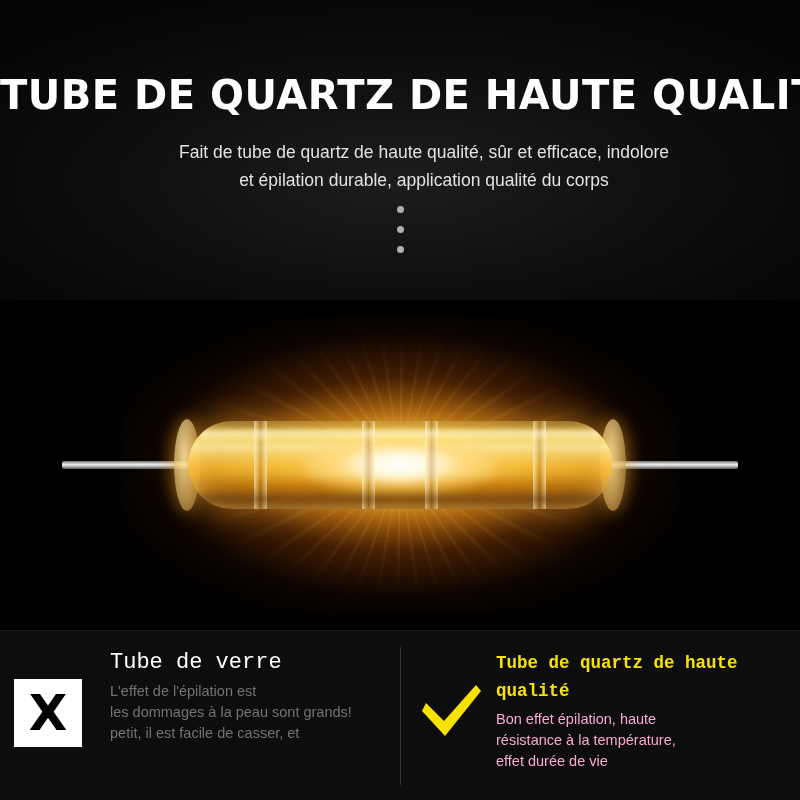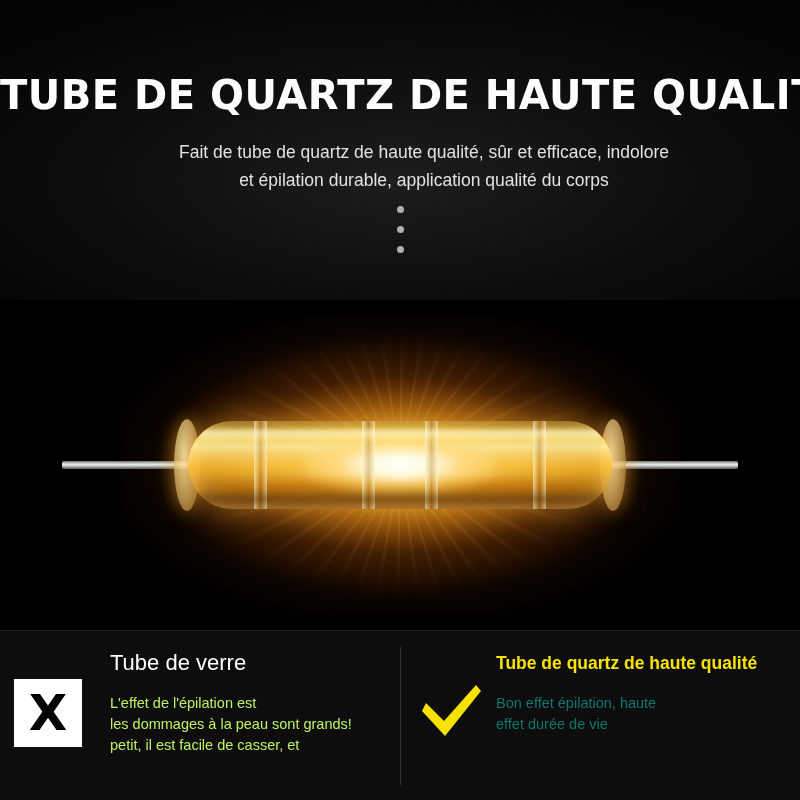--- a/index.html
+++ b/index.html
@@ -301,33 +301,33 @@
     height: 62px;
   }
 
   .col-body { position: absolute; }
   .col.left .col-body  { left: 96px; top: 0; width: 280px; }
   .col.right .col-body { left: 82px; top: 0; width: 296px; }
 
   .col-title {
     font-size: 22px;
     line-height: 28px;
-    margin-bottom: 16px;
-    font-family: Liberation Sans, sans-serif;
+    margin-bottom: 4px;
+    font-family: Liberation Mono, monospace;
   }
   .col.left .col-title  { color: #ffffff; }
   .col.right .col-title { color: #f7e200; font-weight: bold; font-size: 17.5px; }
 
   .col-text {
     font-size: 14.5px;
     line-height: 21px;
     font-family: "Liberation Sans", sans-serif;
   }
-  .col.left .col-text  { color: #bef264; }
-  .col.right .col-text { color: #0f766e; }
+  .col.left .col-text  { color: #737373; }
+  .col.right .col-text { color: #f9a8d4; }
 </style>
 </head>
 <body>
 
 <div class="poster">
 
   <div class="top-block">
     <div class="headline">TUBE DE QUARTZ DE HAUTE QUALITÉ</div>
     <div class="subline">
       <div>Fait de tube de quartz de haute qualité, sûr et efficace, indolore</div>
@@ -382,19 +382,20 @@
     </div>
 
     <div class="col right">
       <svg class="check" viewBox="0 0 66 62">
         <polygon points="4,30 8,22 26,40 58,4 63,10 27,55" fill="#f7e200"></polygon>
       </svg>
       <div class="col-body">
         <div class="col-title">Tube de quartz de haute qualité</div>
         <div class="col-text">
           <div>Bon effet épilation, haute</div>
+          <div>résistance à la température,</div>
           <div>effet durée de vie</div>
         </div>
       </div>
     </div>
   </div>
 
 </div>
 
 </body></html>

